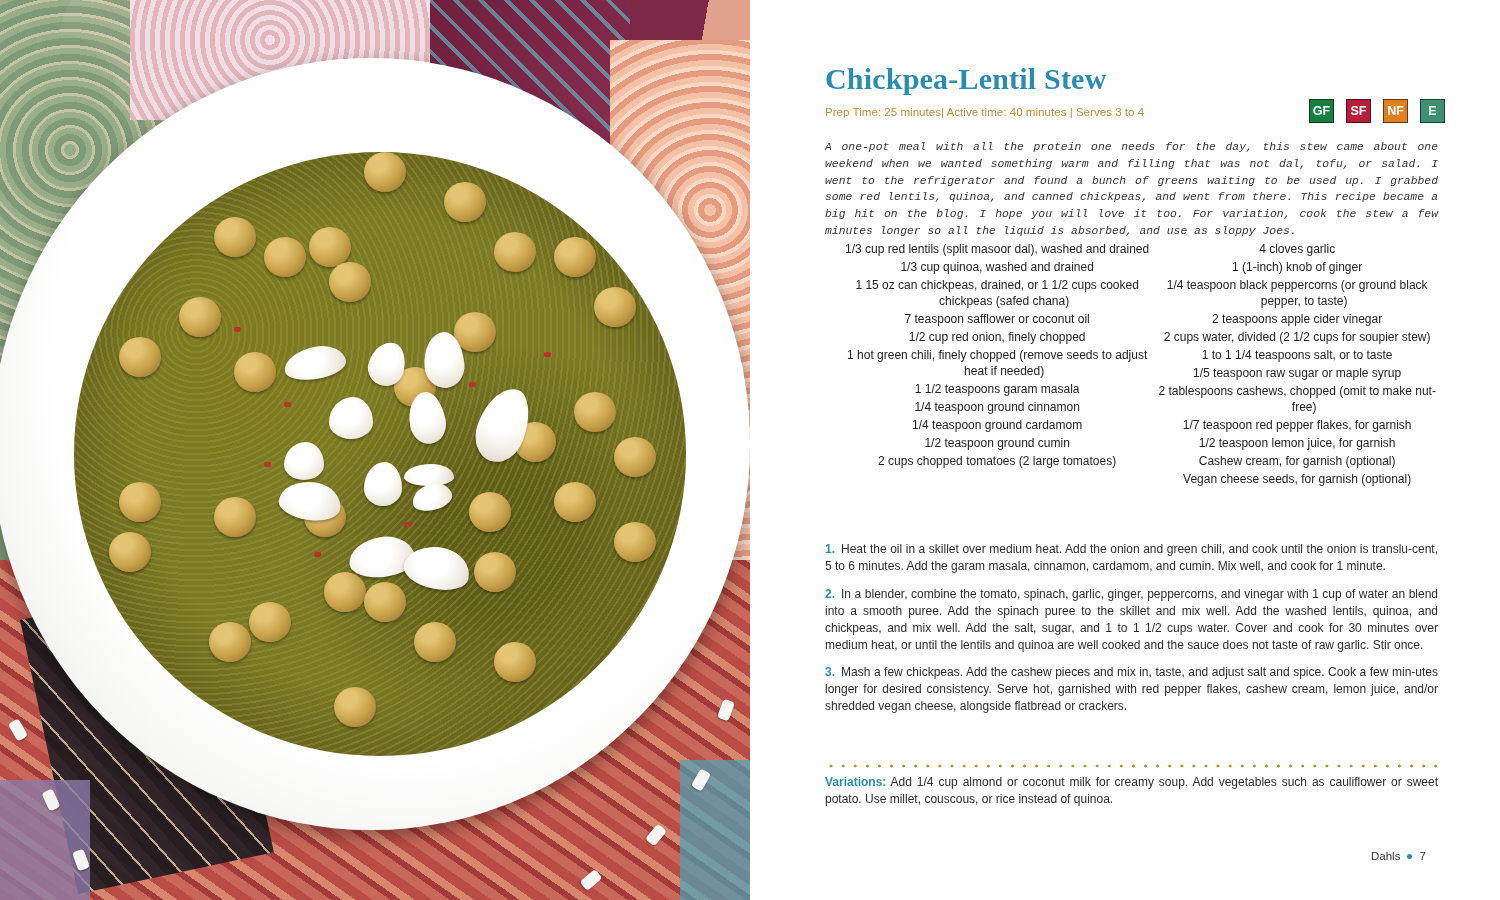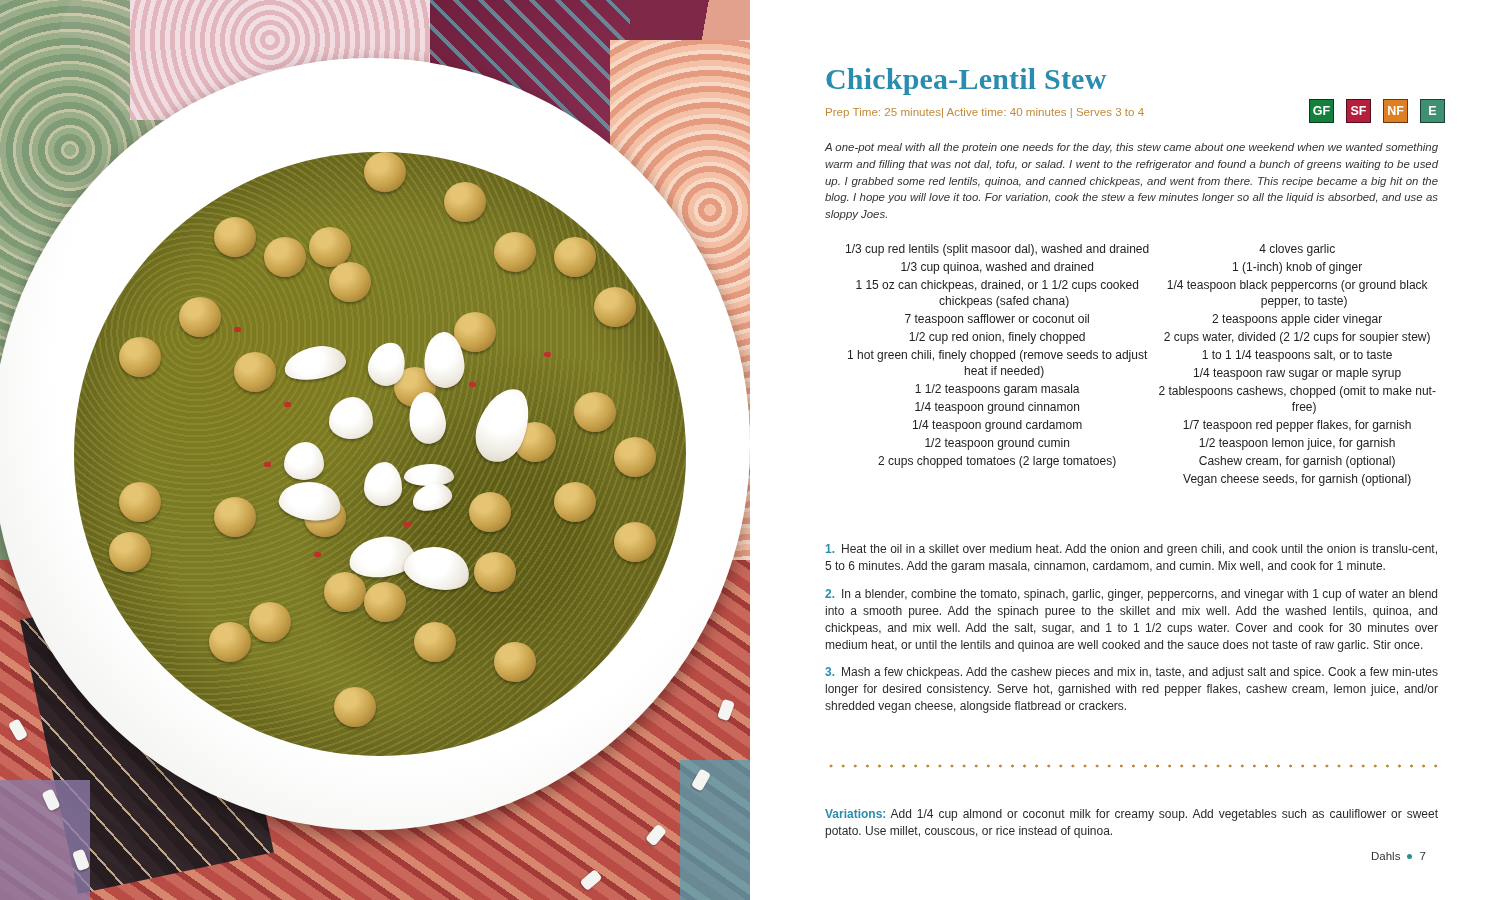--- a/index.html
+++ b/index.html
@@ -67,37 +67,37 @@
 
   .title { position: absolute; left: 0; top: 62px; font-family: "Liberation Serif", "DejaVu Serif", serif;
     font-weight: bold; font-size: 30px; color: #2a8db0; letter-spacing: 0.2px; white-space: nowrap; }
   .meta { position: absolute; left: 0; top: 105px; font-size: 11.6px; color: #c08a3a; white-space: nowrap; }
 
   .badges { position: absolute; left: 484px; top: 99px; display: flex; gap: 12px; }
   .badge { width: 25px; height: 24px; display: flex; align-items: center; justify-content: center;
     color: #ffffff; font-weight: bold; font-size: 12.5px; border: 1.5px solid rgba(0,0,0,.55); }
 
   .intro { position: absolute; left: 0; top: 139px; width: 613px; font-style: italic; font-size: 11.4px;
-    line-height: 16.8px; color: #333333; text-align: justify; }
+    line-height: 16.8px; color: #333333; text-align: justify; font-family: Liberation Mono, monospace; }
 
   .ingredients { position: absolute; left: 15px; top: 241px; width: 600px; display: flex; }
   .ing-col { list-style: none; font-size: 12px; line-height: 16px; color: #222222; }
   .ing-col.left { width: 319px; }
   .ing-col.right { width: 290px; }
   .ing-col li { padding-left: 14px; text-indent: -14px; margin-bottom: 2px; text-align: center; }
 
   .steps { position: absolute; left: 0; top: 541px; width: 613px; }
   .step { font-size: 12px; line-height: 17px; color: #2b2b2b; text-align: justify; margin-bottom: 10.5px; }
   .step-num { color: #2a8db0; font-weight: bold; margin-right: 6px; }
 
   .divider { position: absolute; left: 0; top: 764px; width: 613px; height: 4px;
     background-image: radial-gradient(circle, #c08a3a 1.4px, transparent 1.6px);
     background-size: 12.1px 4px; background-repeat: repeat-x; }
 
-  .variations { position: absolute; left: 0; top: 806px; width: 613px; font-size: 12px; line-height: 17.4px;
+  .variations { position: absolute; left: 0; top: 774px; width: 613px; font-size: 12px; line-height: 17.4px;
     color: #2b2b2b; text-align: justify; }
   .variations-label { color: #2a8db0; font-weight: bold; }
 
   .footer { position: absolute; left: 546px; top: 850px; font-size: 11.5px; color: #333333;
     display: flex; align-items: center; gap: 7px; white-space: nowrap; }
   .footer-dot { width: 5px; height: 5px; border-radius: 50%; background: #2a8f8f; display: inline-block; }
 </style>
 </head>
 <body>
 
@@ -204,21 +204,21 @@
         <li>1/2 teaspoon ground cumin</li>
         <li>2 cups chopped tomatoes (2 large tomatoes)</li>
       </ul>
       <ul class="ing-col right">
         <li>4 cloves garlic</li>
         <li>1 (1-inch) knob of ginger</li>
         <li>1/4 teaspoon black peppercorns (or ground black pepper, to taste)</li>
         <li>2 teaspoons apple cider vinegar</li>
         <li>2 cups water, divided (2 1/2 cups for soupier stew)</li>
         <li>1 to 1 1/4 teaspoons salt, or to taste</li>
-        <li>1/4 teaspoon raw sugar or maple syrup</li>
+        <li>1/5 teaspoon raw sugar or maple syrup</li>
         <li>2 tablespoons cashews, chopped (omit to make nut-free)</li>
         <li>1/7 teaspoon red pepper flakes, for garnish</li>
         <li>1/2 teaspoon lemon juice, for garnish</li>
         <li>Cashew cream, for garnish (optional)</li>
         <li>Vegan cheese seeds, for garnish (optional)</li>
       </ul>
     </div>
 
     <div class="steps">
       <p class="step">

